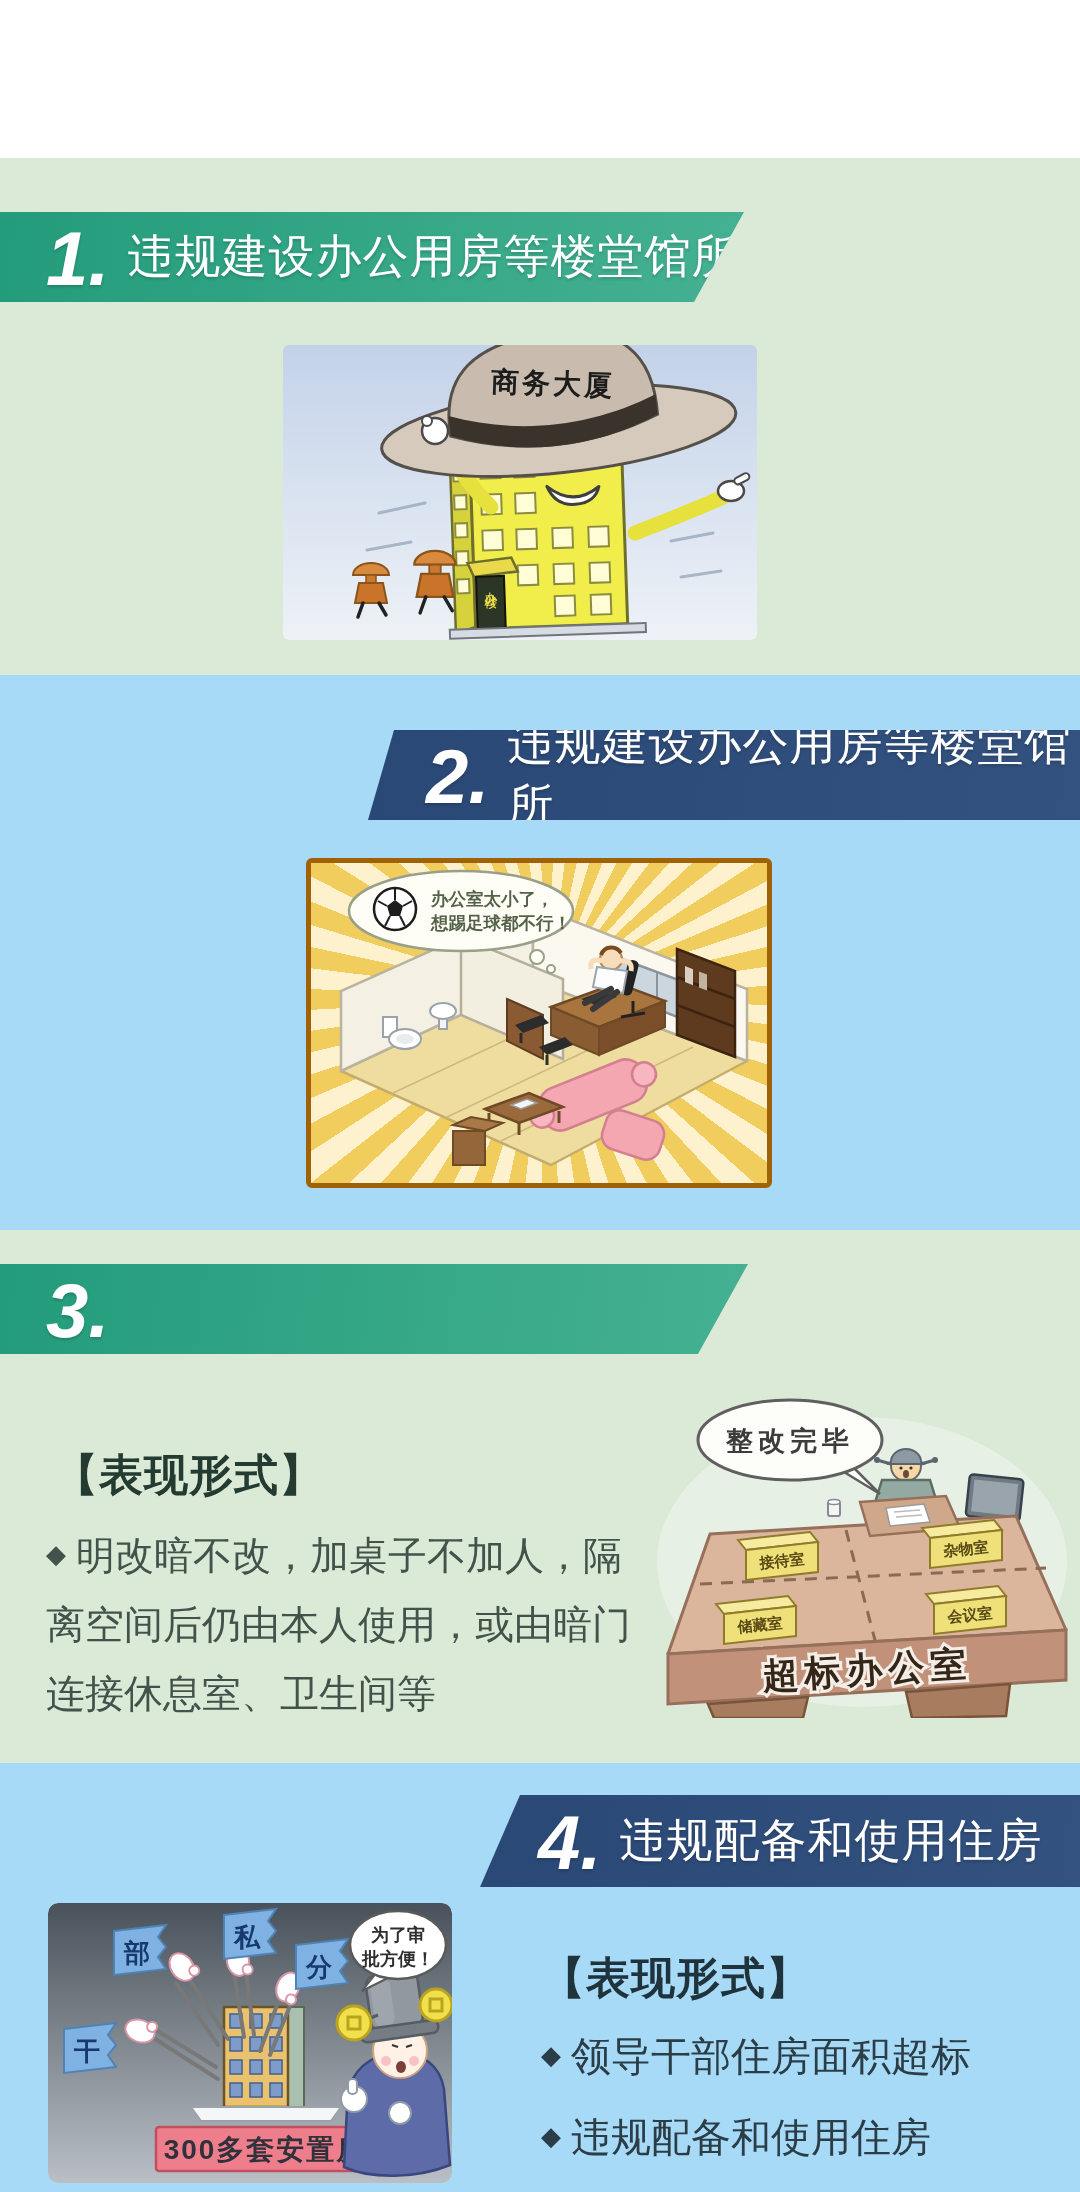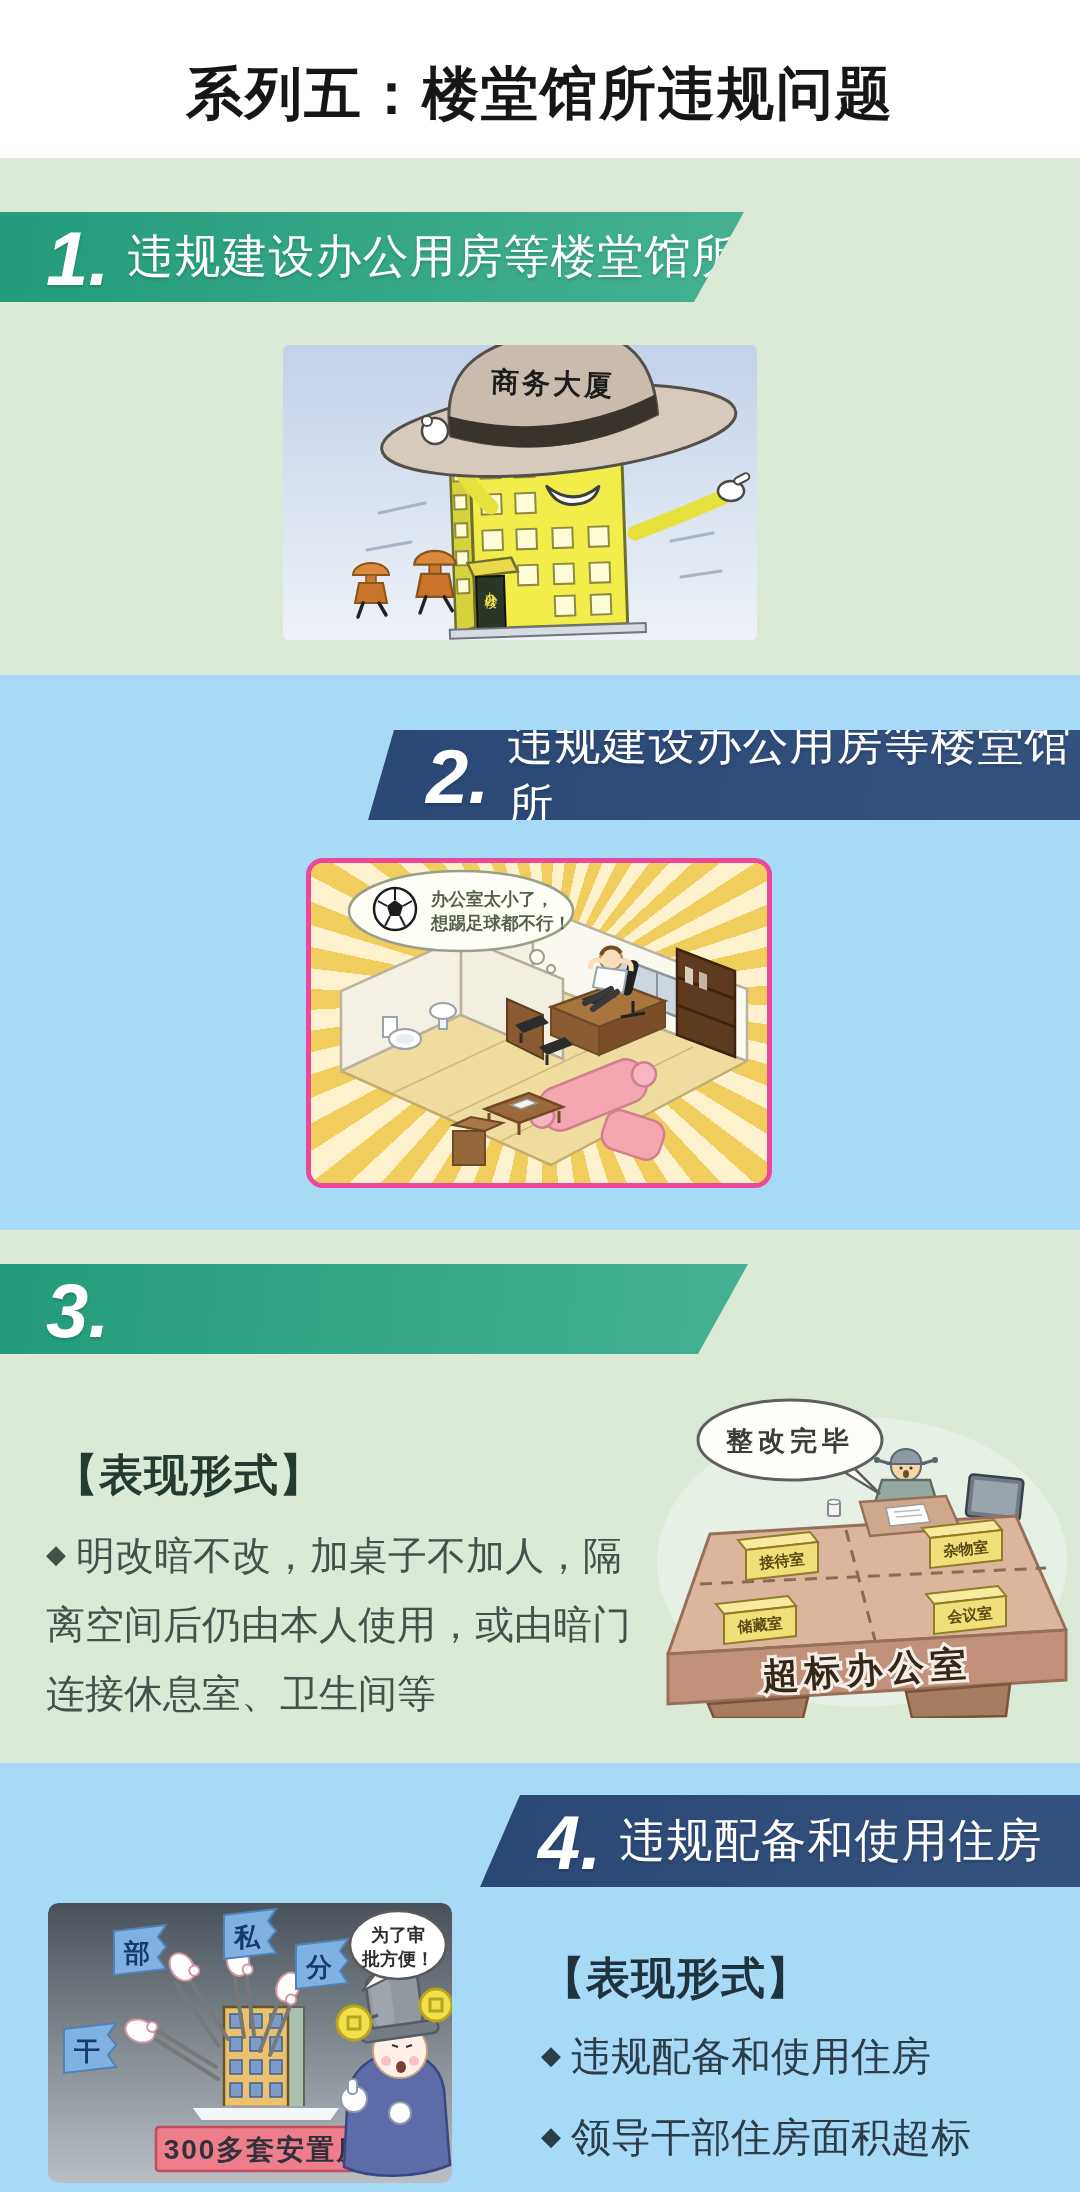--- a/index.html
+++ b/index.html
@@ -32,21 +32,21 @@
     clip-path:polygon(0 0,100% 0,calc(100% - 50px) 100%,0 100%)}
   .banner-2{left:368px;top:55px;width:712px;padding-left:58px;
     clip-path:polygon(26px 0,100% 0,100% 100%,0 100%)}
   .banner-3{left:0;top:34px;width:748px;padding-left:46px;
     clip-path:polygon(0 0,100% 0,calc(100% - 50px) 100%,0 100%)}
   .banner-4{left:480px;top:32px;width:600px;height:92px;padding-left:58px;
     clip-path:polygon(40px 0,100% 0,100% 100%,0 100%)}
   .illus{position:absolute;overflow:hidden}
   .illus svg{display:block;width:100%;height:100%}
   .illus-1{left:283px;top:187px;width:474px;height:295px;border-radius:6px}
-  .illus-2{left:306px;top:183px;width:466px;height:330px;border:5px solid #ec4899;border-radius:17px;
+  .illus-2{left:306px;top:183px;width:466px;height:330px;border:5px solid #a16207;border-radius:6px;
     background:#fdf3cf;}
   .illus-2 .rays{position:absolute;inset:0;
     background:repeating-conic-gradient(from -8deg at 52% 42%, #fdf2cd 0deg 5deg, #f1cd5e 5deg 10deg)}
   .illus-2 svg{position:absolute;inset:0}
   .illus-3{left:648px;top:152px;width:428px;height:336px}
   .illus-4{left:48px;top:140px;width:404px;height:280px;border-radius:10px}
   .forms-heading{position:absolute;font-size:44px;font-weight:700;letter-spacing:1px}
   .h-green{left:54px;top:216px;color:var(--heading-text-green)}
   .h-blue{left:541px;top:186px;color:var(--heading-text-blue)}
   .para{position:absolute;left:46px;top:290px;width:596px;font-size:39px;line-height:69px;
@@ -54,21 +54,20 @@
   .marker{font-size:26px;vertical-align:6px;margin-right:10px}
   .bullets{position:absolute;left:541px;top:266px;color:var(--body-text-blue)}
   .bullets .li{font-size:40px;margin-bottom:26px;white-space:nowrap}
   svg text{font-family:"Liberation Sans","DejaVu Sans",sans-serif}
 </style>
 </head>
 <body>
 
 <div class="canvas">
 
-  <div class="page-title">系列五：楼堂馆所违规问题</div>
 
   <div class="sec sec-1">
     <div class="banner banner-green banner-1">
       <span class="num">1.</span>
       <span class="bt">违规建设办公用房等楼堂馆所</span>
     </div>
     <div class="illus illus-1">
       <svg viewBox="0 0 474 295">
         <defs>
           <linearGradient id="g-sky" x1="0" y1="0" x2="0" y2="1">
@@ -334,22 +333,22 @@
     </div>
   </div>
 
   <div class="sec sec-4">
     <div class="banner banner-navy banner-4">
       <span class="num">4.</span>
       <span class="bt">违规配备和使用住房</span>
     </div>
     <div class="forms-heading h-blue">【表现形式】</div>
     <div class="bullets">
+      <div class="li"><span class="marker">◆</span><span>领导干部住房面积超标</span></div>
       <div class="li"><span class="marker">◆</span><span>违规配备和使用住房</span></div>
-      <div class="li"><span class="marker">◆</span><span>领导干部住房面积超标</span></div>
     </div>
     <div class="illus illus-4">
       <svg viewBox="0 0 404 280">
         <defs>
           <linearGradient id="g-dark" x1="0" y1="0" x2="0" y2="1">
             <stop offset="0" stop-color="#49525b"></stop>
               <stop offset="1" stop-color="#b9bfc5"></stop>
           </linearGradient>
         </defs>
         <rect width="404" height="280" rx="10" fill="url(#g-dark)"></rect>

